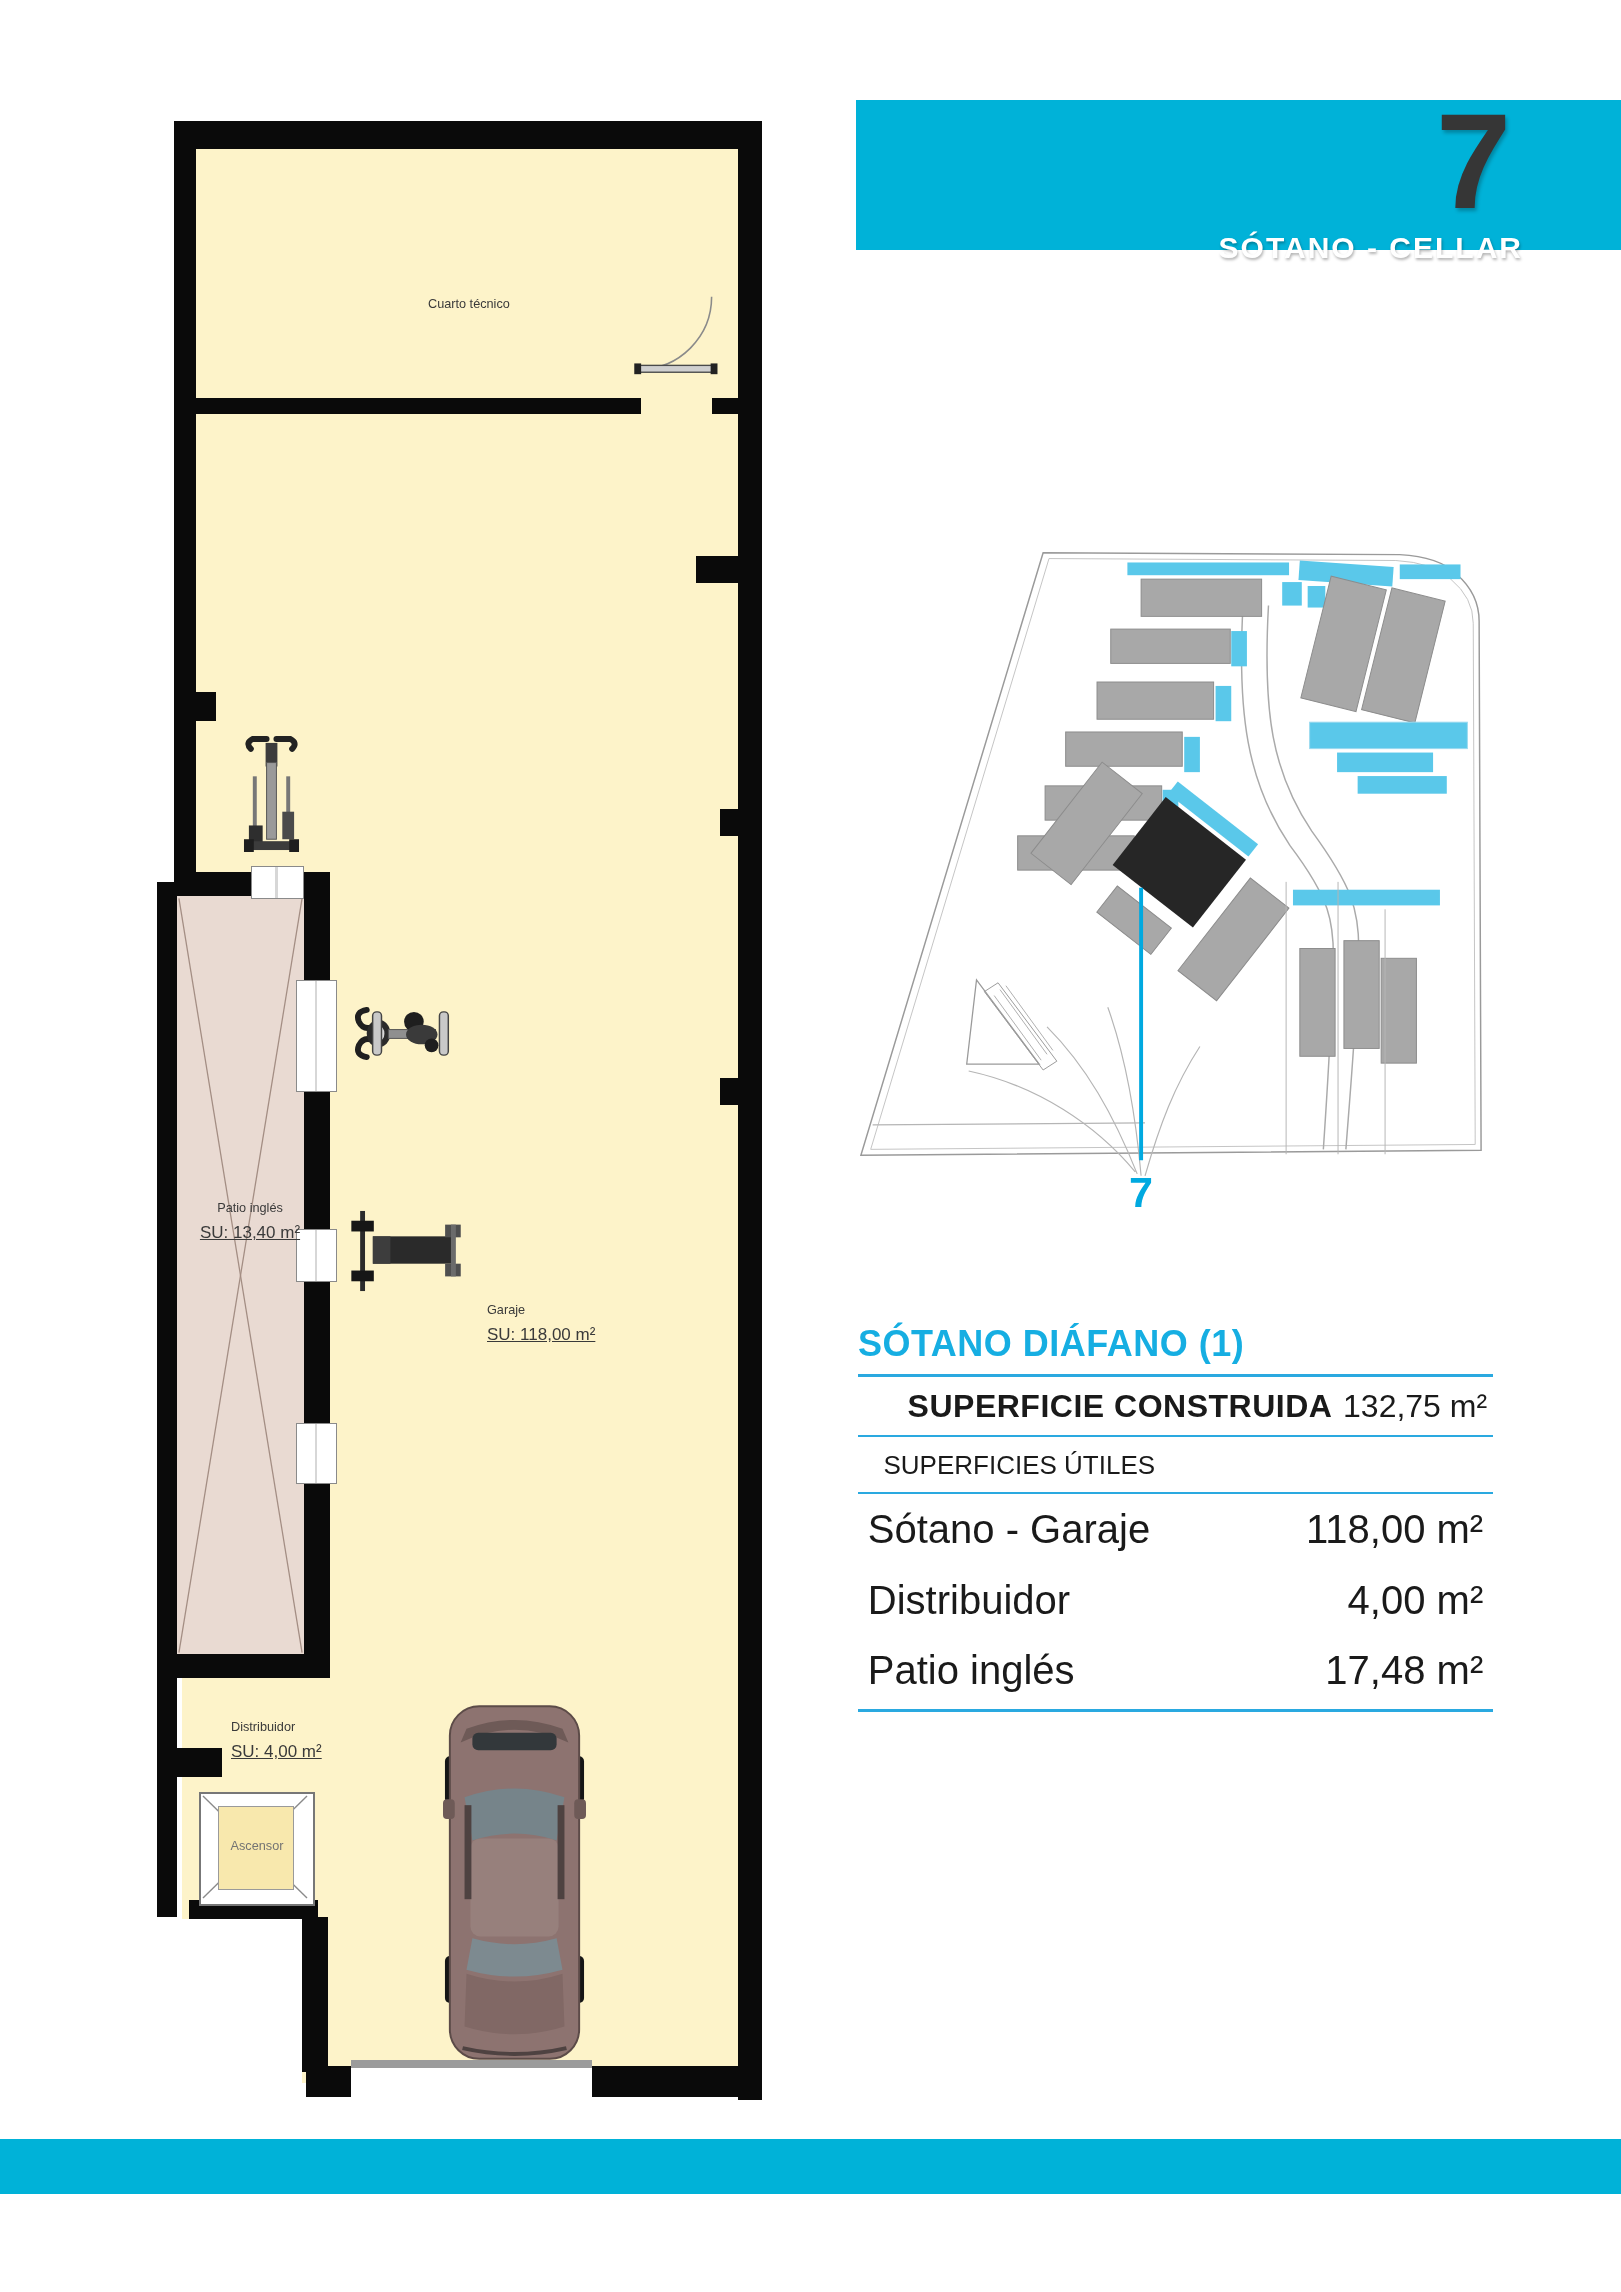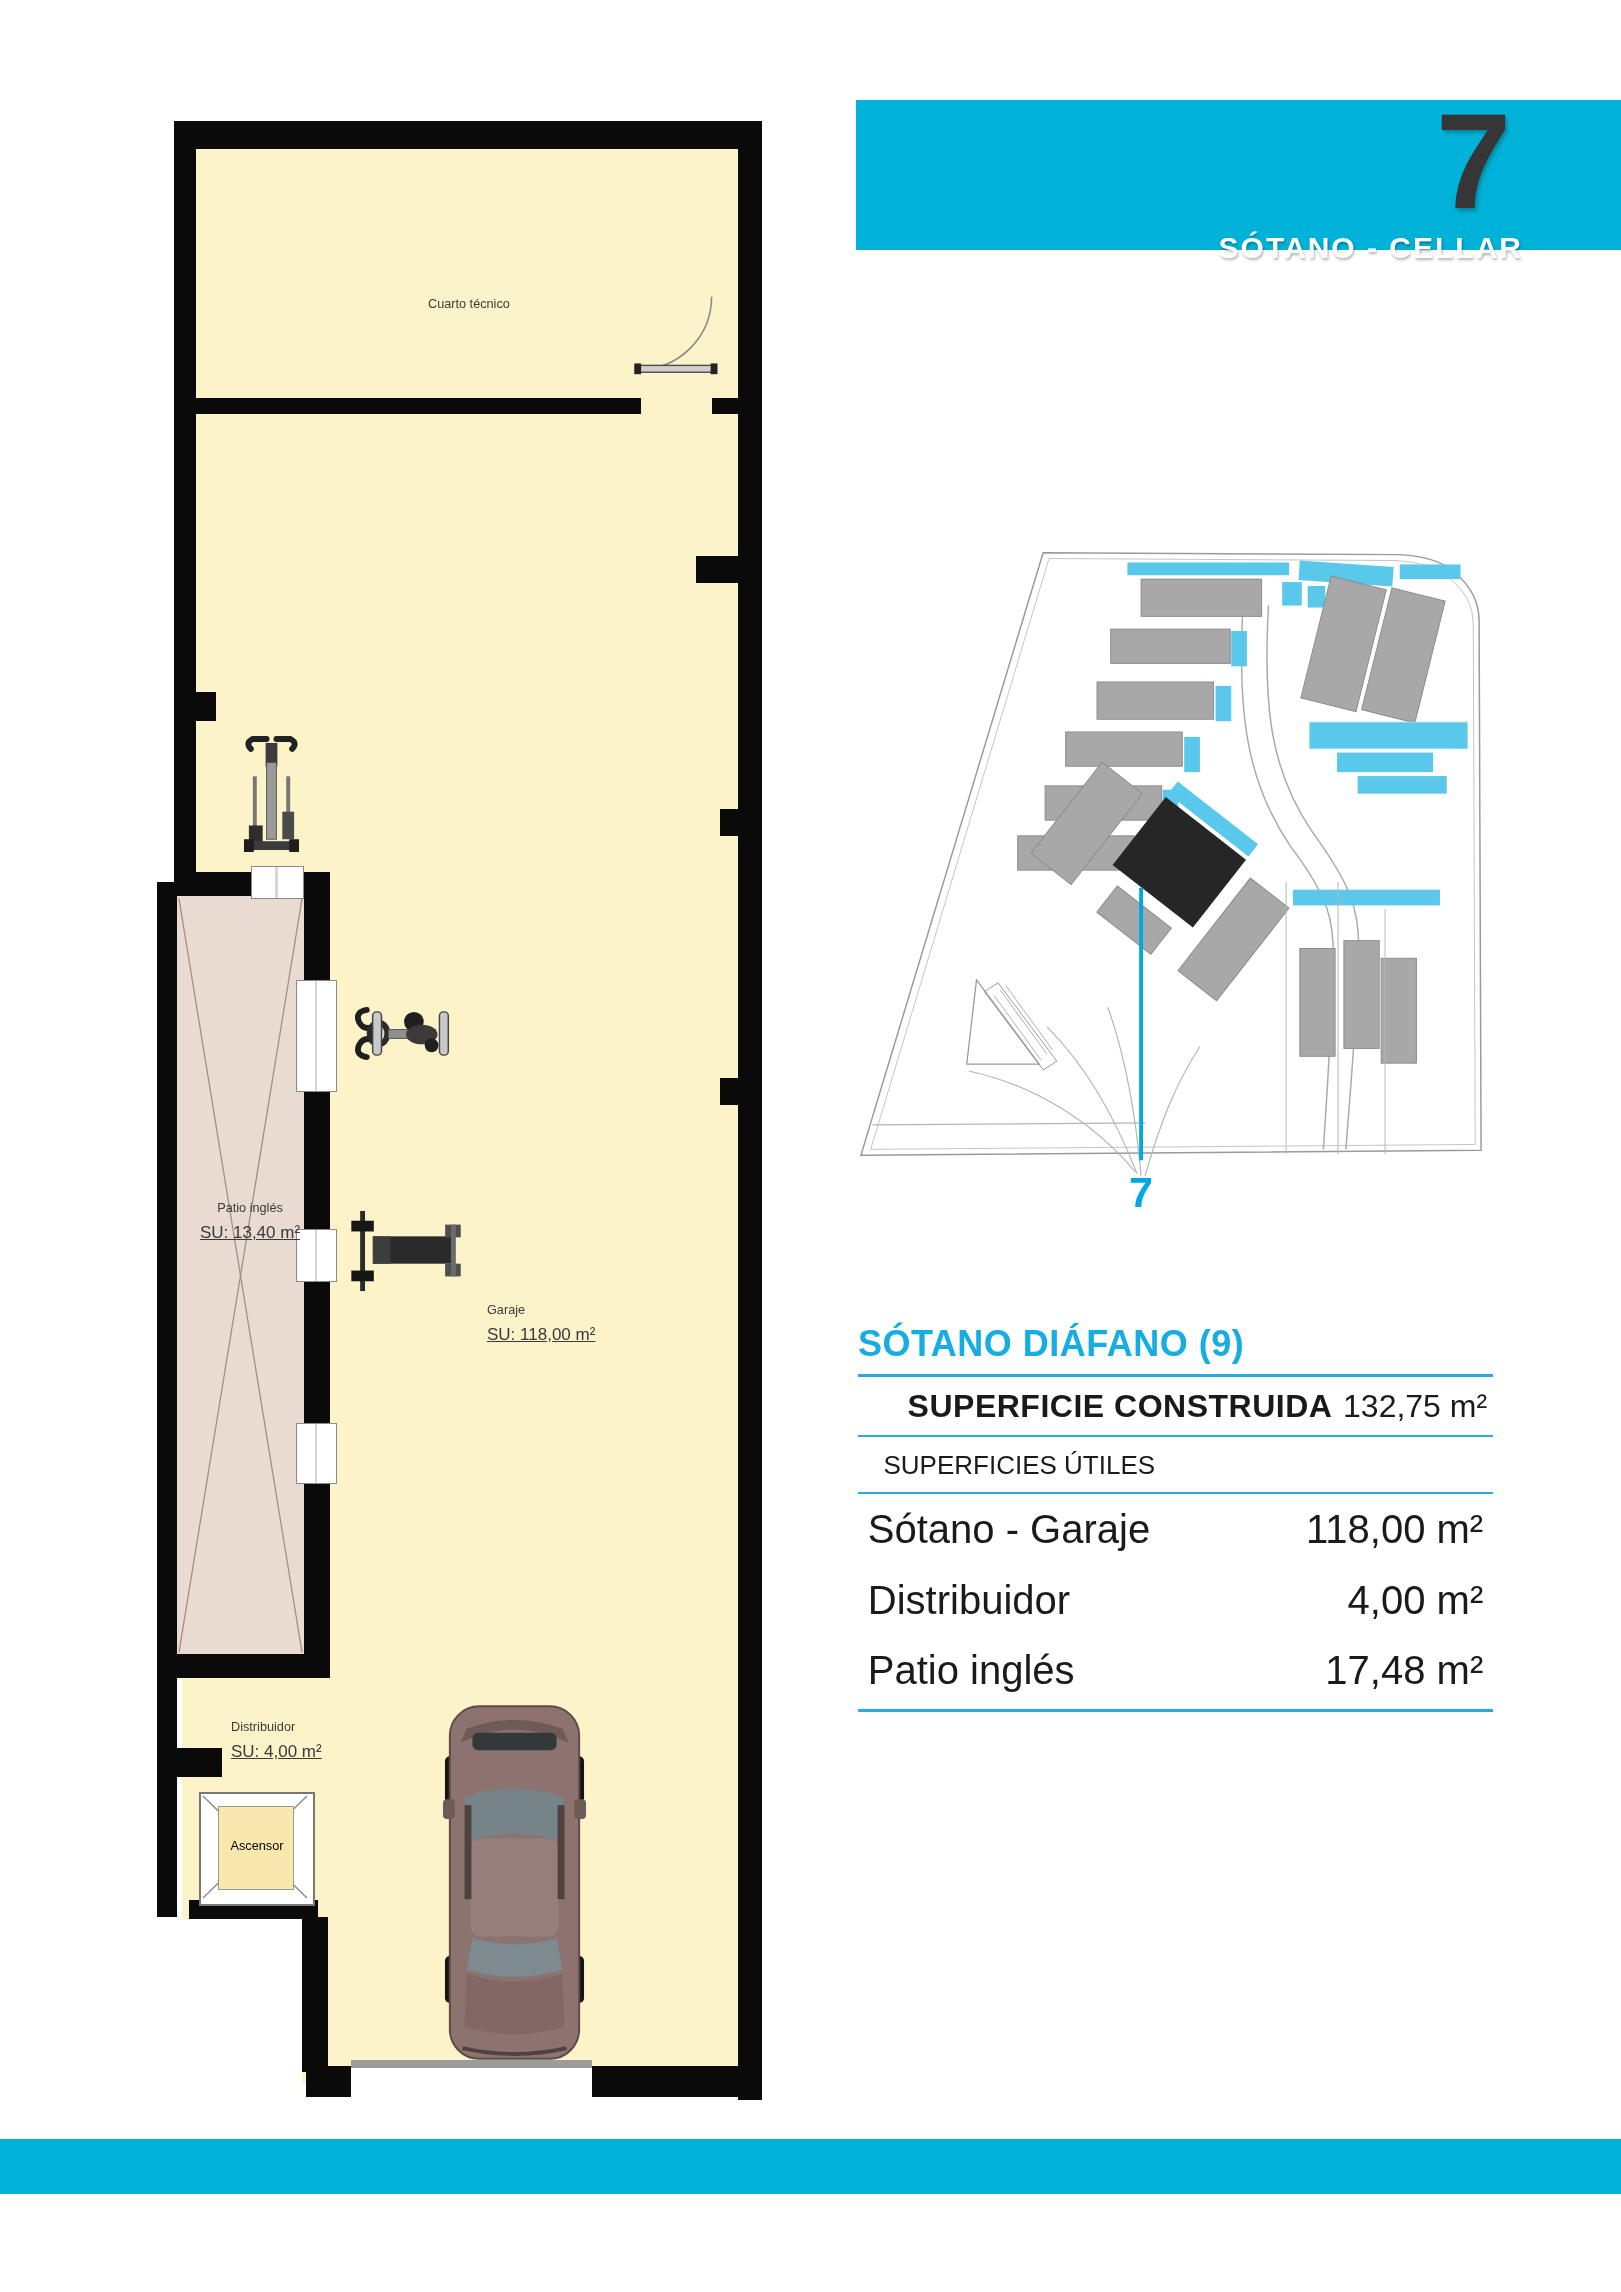--- a/index.html
+++ b/index.html
@@ -19,21 +19,21 @@
   #patio{position:absolute;left:176px;top:894px;width:129px;height:763px;background:#e9dad2;}
   .win{position:absolute;background:#ffffff;border:1px solid #8a8a8a;}
   .win:before{content:"";position:absolute;left:45%;top:0;width:2.9px;height:100%;background:#d7d7d7;}
   .plan-label{position:absolute;color:#3a3a3a;font-size:12.7px;line-height:1.65;white-space:nowrap;}
   .plan-label .su{font-size:17px;text-decoration:underline;}
   #ascensor-box{position:absolute;left:199px;top:1792px;width:112px;height:110px;background:#fff;
      border:2px solid #777;}
   #ascensor-inner{position:absolute;left:16.7px;top:11.8px;width:74px;height:82px;background:#f8e8ad;
      border:1px solid #9a9a9a;}
   #ascensor-label{position:absolute;left:0;top:45px;width:100%;text-align:center;
-     font-size:12.7px;color:#000000;}
+     font-size:12.7px;color:#737373;}
   #door-line-bottom{position:absolute;left:351px;top:2060px;width:241px;height:7.8px;background:#9b9b9b;}
   
   #area-table{position:absolute;left:858px;top:1323px;width:635px;color:#1a1a1a;}
   #area-table .t-title{color:#16aee2;font-size:36px;font-weight:bold;letter-spacing:0.5px;}
   .rule{background:#2aa9e0;height:2px;border:none;margin:0;}
   .rule.thick{height:2.9px;}
   .t-row{display:flex;justify-content:space-between;align-items:baseline;}
   #row-constructed{padding:11.8px 5.9px 9.8px 17.6px;font-size:32px;}
   #row-constructed .lbl{font-weight:bold;letter-spacing:0.5px;margin-left:32px;}
   #sub-header{padding:12.7px 0 10.8px 25.5px;font-size:26px;font-weight:normal;}
@@ -232,21 +232,21 @@
       <rect x="503" y="412" width="36" height="110"></rect>
       <rect x="541" y="430" width="36" height="107"></rect>
     </g>
     <path d="M444 352 L444 630 M497 352 L497 630 M545 380 L545 630" stroke="#b5b5b5" stroke-width="1"></path>
 
     <line x1="296" y1="358" x2="296" y2="636" stroke="#00a9e0" stroke-width="4"></line>
     <text x="296" y="684" text-anchor="middle" font-size="44" font-weight="bold" fill="#00a9e0">7</text>
   </svg>
 
   <div id="area-table">
-    <div class="t-title">SÓTANO DIÁFANO (9)</div>
+    <div class="t-title">SÓTANO DIÁFANO (1)</div>
     <hr class="rule thick" style="margin-top:8.8px;">
     <div class="t-row" id="row-constructed">
       <span class="lbl">SUPERFICIE CONSTRUIDA</span>
       <span class="val">132,75 m²</span>
     </div>
     <hr class="rule">
     <div id="sub-header">SUPERFICIES ÚTILES</div>
     <hr class="rule">
     <div class="t-row u-row">
       <span>Sótano - Garaje</span>

